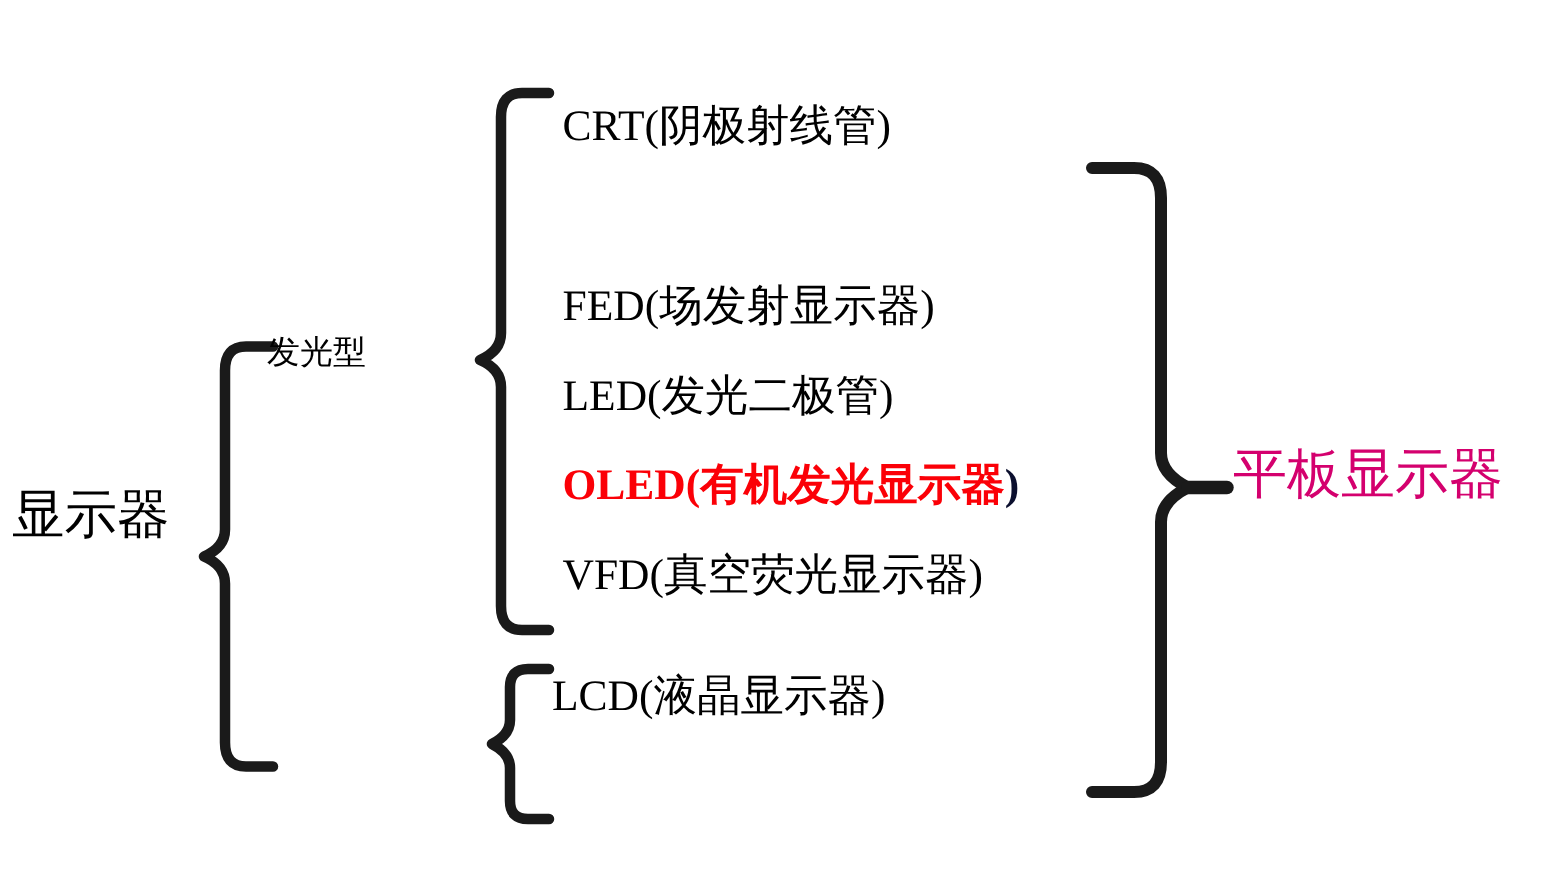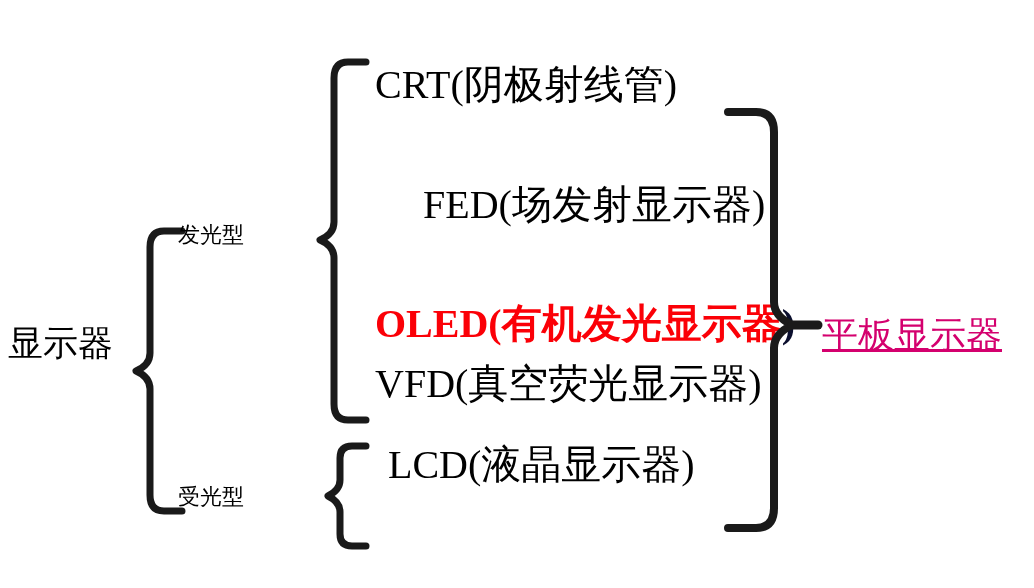--- a/index.html
+++ b/index.html
@@ -23,21 +23,21 @@
     transform: translateY(-50%);
   }
   .root-label {
     font-size: 35px;
     letter-spacing: 0px;
   }
   .branch-label {
     font-size: 22px;
   }
   .leaf-label {
-    font-size: 40px;
+    font-size: 29px;
   }
   .leaf-label.highlight {
     color: #fb0007;
     font-weight: bold;
   }
   .leaf-label .tail-paren {
     color: #0b0f2e;
     font-weight: bold;
   }
   .summary-label {
@@ -61,43 +61,43 @@
 <div id="canvas">
 
   <div class="node root-label" style="left:8px; top:343px;">显示器</div>
 
   <svg class="brace" style="left:130px; top:225px;" width="56" height="292" viewBox="0 0 56 292">
     <path d="M 52 6 L 34 6 Q 20 6 20 22 L 20 128 Q 20 140 6 146 Q 20 152 20 164 L 20 270 Q 20 286 34 286 L 52 286" stroke-width="7"></path>
   </svg>
 
   <div class="node branch-label" style="left:178px; top:235px;">发光型</div>
 
-  <div class="node branch-label" style="left:178px; top:497px;">受光型</div>
 
   <svg class="brace" style="left:314px; top:56px;" width="56" height="370" viewBox="0 0 56 370">
     <path d="M 52 6 L 34 6 Q 20 6 20 22 L 20 166 Q 20 178 6 184 Q 20 190 20 202 L 20 348 Q 20 364 34 364 L 52 364" stroke-width="7"></path>
   </svg>
 
   <svg class="brace" style="left:322px; top:440px;" width="48" height="112" viewBox="0 0 48 112">
     <path d="M 44 6 L 30 6 Q 18 6 18 18 L 18 40 Q 18 50 6 56 Q 18 62 18 72 L 18 94 Q 18 106 30 106 L 44 106" stroke-width="7"></path>
   </svg>
 
   <div class="node leaf-label" style="left:375px; top:85px;">CRT(阴极射线管)</div>
 
 
-  <div class="node leaf-label" style="left:375px; top:205px;margin-left:48px;">FED(场发射显示器)</div>
+  <div class="node leaf-label" style="left:375px; top:205px;">FED(场发射显示器)</div>
 
+  <div class="node leaf-label" style="left:375px; top:265px;">LED(发光二极管)</div>
 
   <div class="node leaf-label highlight" style="left:375px; top:324px;"><span>OLED(有机发光显示器</span><span class="tail-paren">)</span></div>
 
   <div class="node leaf-label" style="left:375px; top:384px;">VFD(真空荧光显示器)</div>
 
-  <div class="node leaf-label" style="left:388px; top:465px;">LCD(液晶显示器)</div>
+  <div class="node leaf-label" style="left:368px; top:465px;">LCD(液晶显示器)</div>
 
 
   <svg class="brace" style="left:722px; top:106px;" width="104" height="428" viewBox="0 0 104 428">
     <path d="M 6 6 L 34 6 Q 52 6 52 26 L 52 196 Q 52 210 70 219 Q 52 228 52 242 L 52 402 Q 52 422 34 422 L 6 422" stroke-width="8"></path>
     <path d="M 70 219 L 96 219" stroke-width="9"></path>
   </svg>
 
-  <div class="node summary-label" style="left:822px; top:335px;text-decoration:underline;">平板显示器</div>
+  <div class="node summary-label" style="left:822px; top:316px;">平板显示器</div>
 
 </div>
 
 </body></html>

